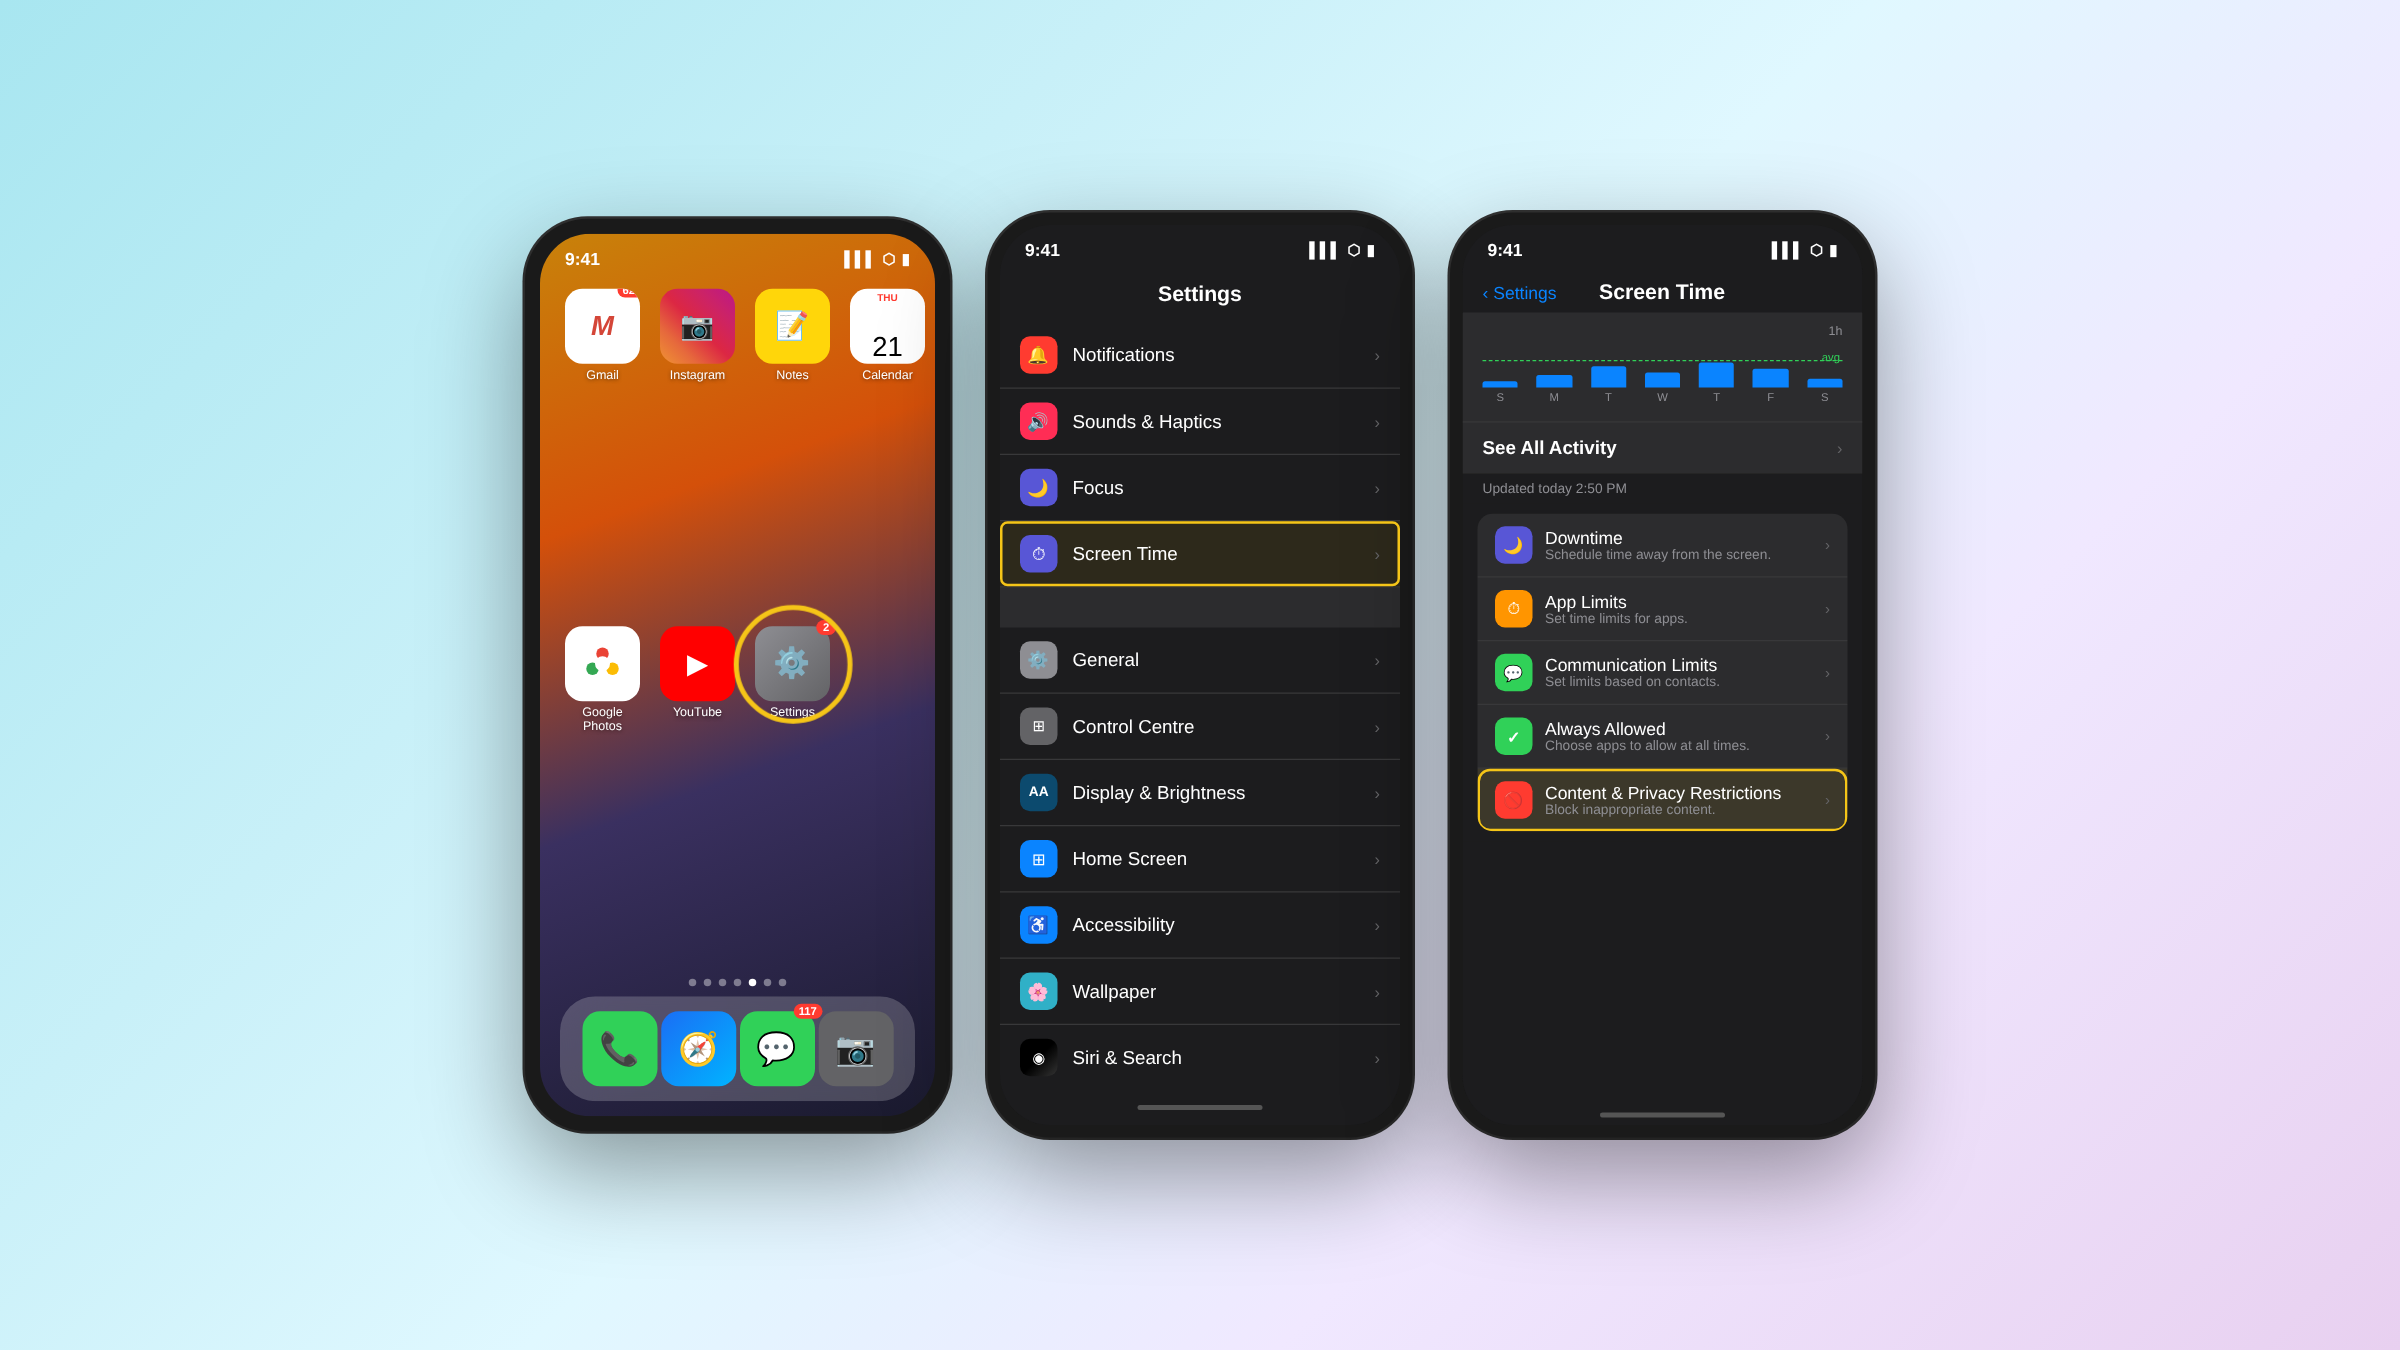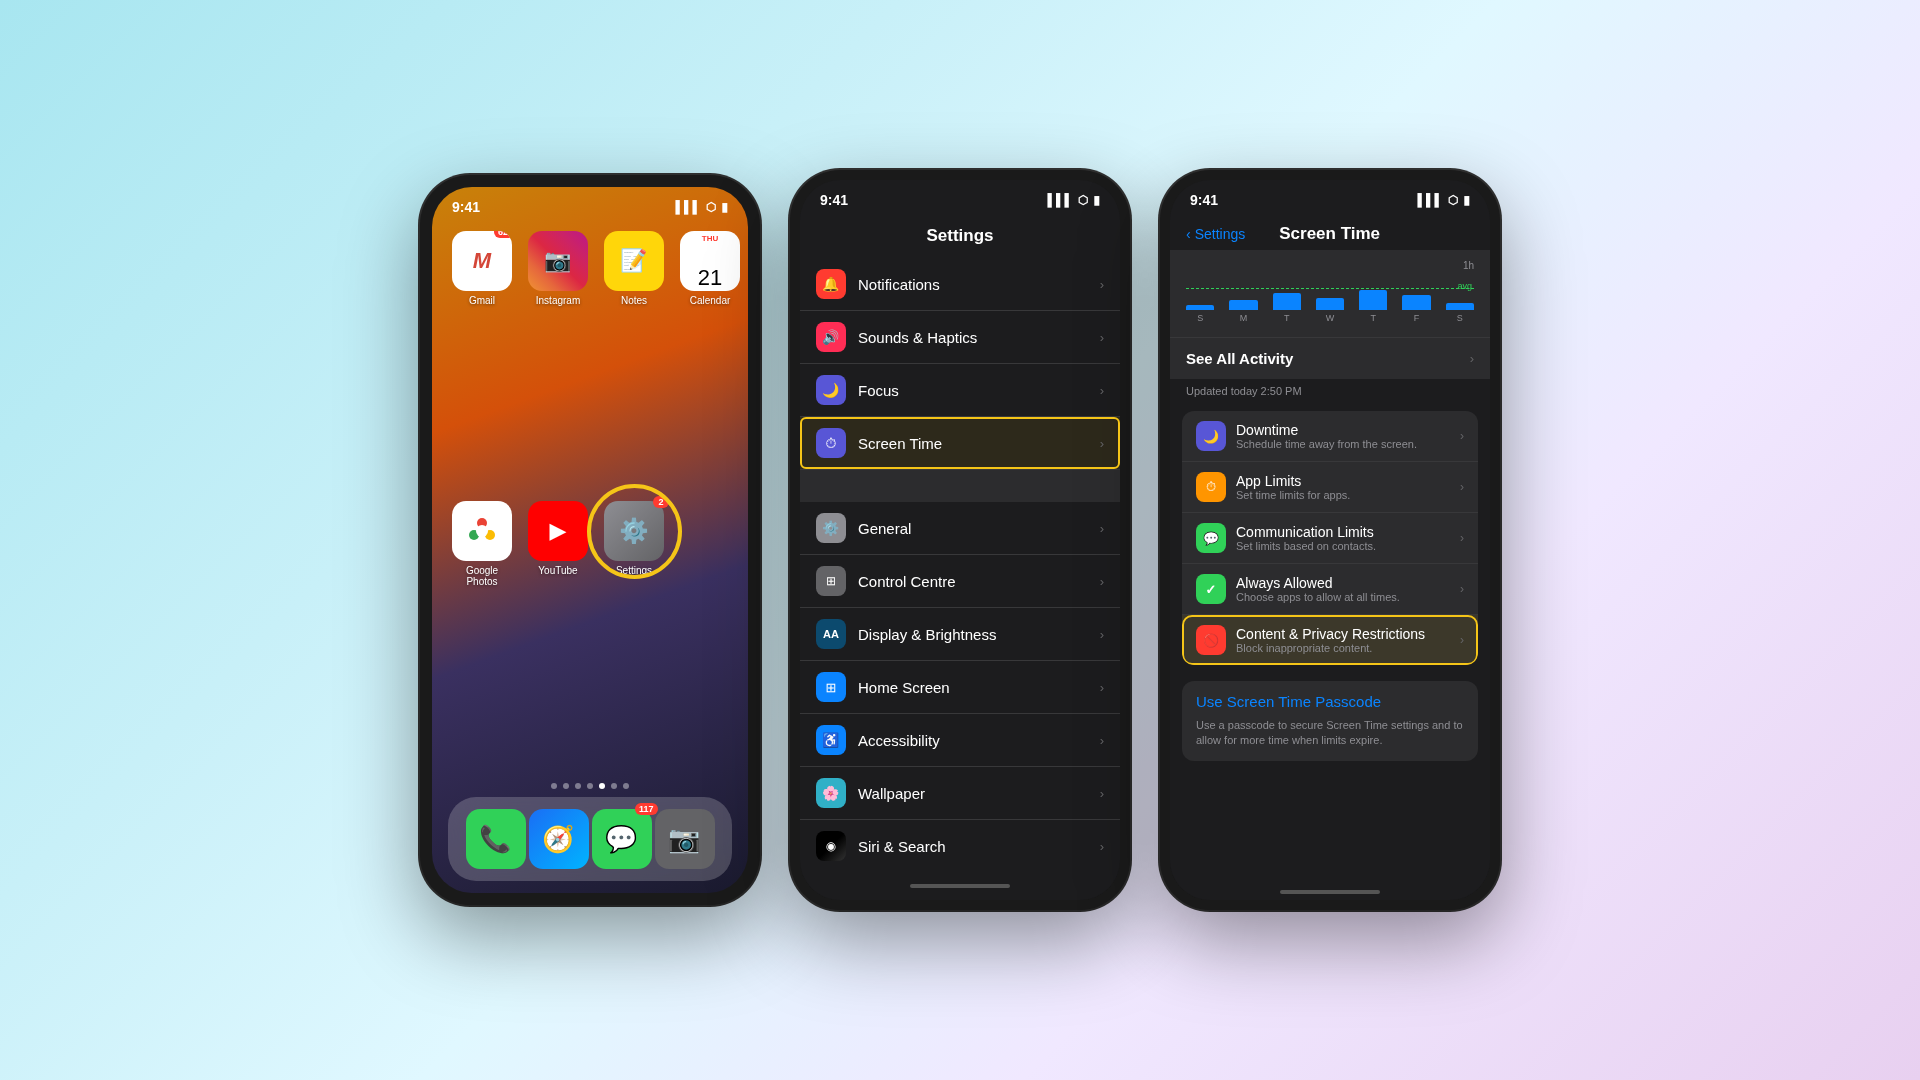--- a/index.html
+++ b/index.html
@@ -784,24 +784,20 @@
             <span style="color:white; font-size:13px;">🚫</span>
           </div>
           <div class="st-item-content">
             <div class="st-item-title">Content &amp; Privacy Restrictions</div>
             <div class="st-item-sub">Block inappropriate content.</div>
           </div>
           <span class="st-chevron">›</span>
         </div>
       </div>
 
-      <div class="passcode-section">
-        <div class="passcode-btn">Use Screen Time Passcode</div>
-        <div class="passcode-desc">Use a passcode to secure Screen Time settings and to allow for more time when limits expire.</div>
-      </div>
 
 
       <div style="flex:1; min-height:10px; display:flex; align-items:flex-end; justify-content:center; padding-bottom:6px; background:#1c1c1e;">
         <div style="width:100px; height:4px; background:#555; border-radius:2px;"></div>
       </div>
     </div>
   </div>
 </div>
 
 </body></html>

